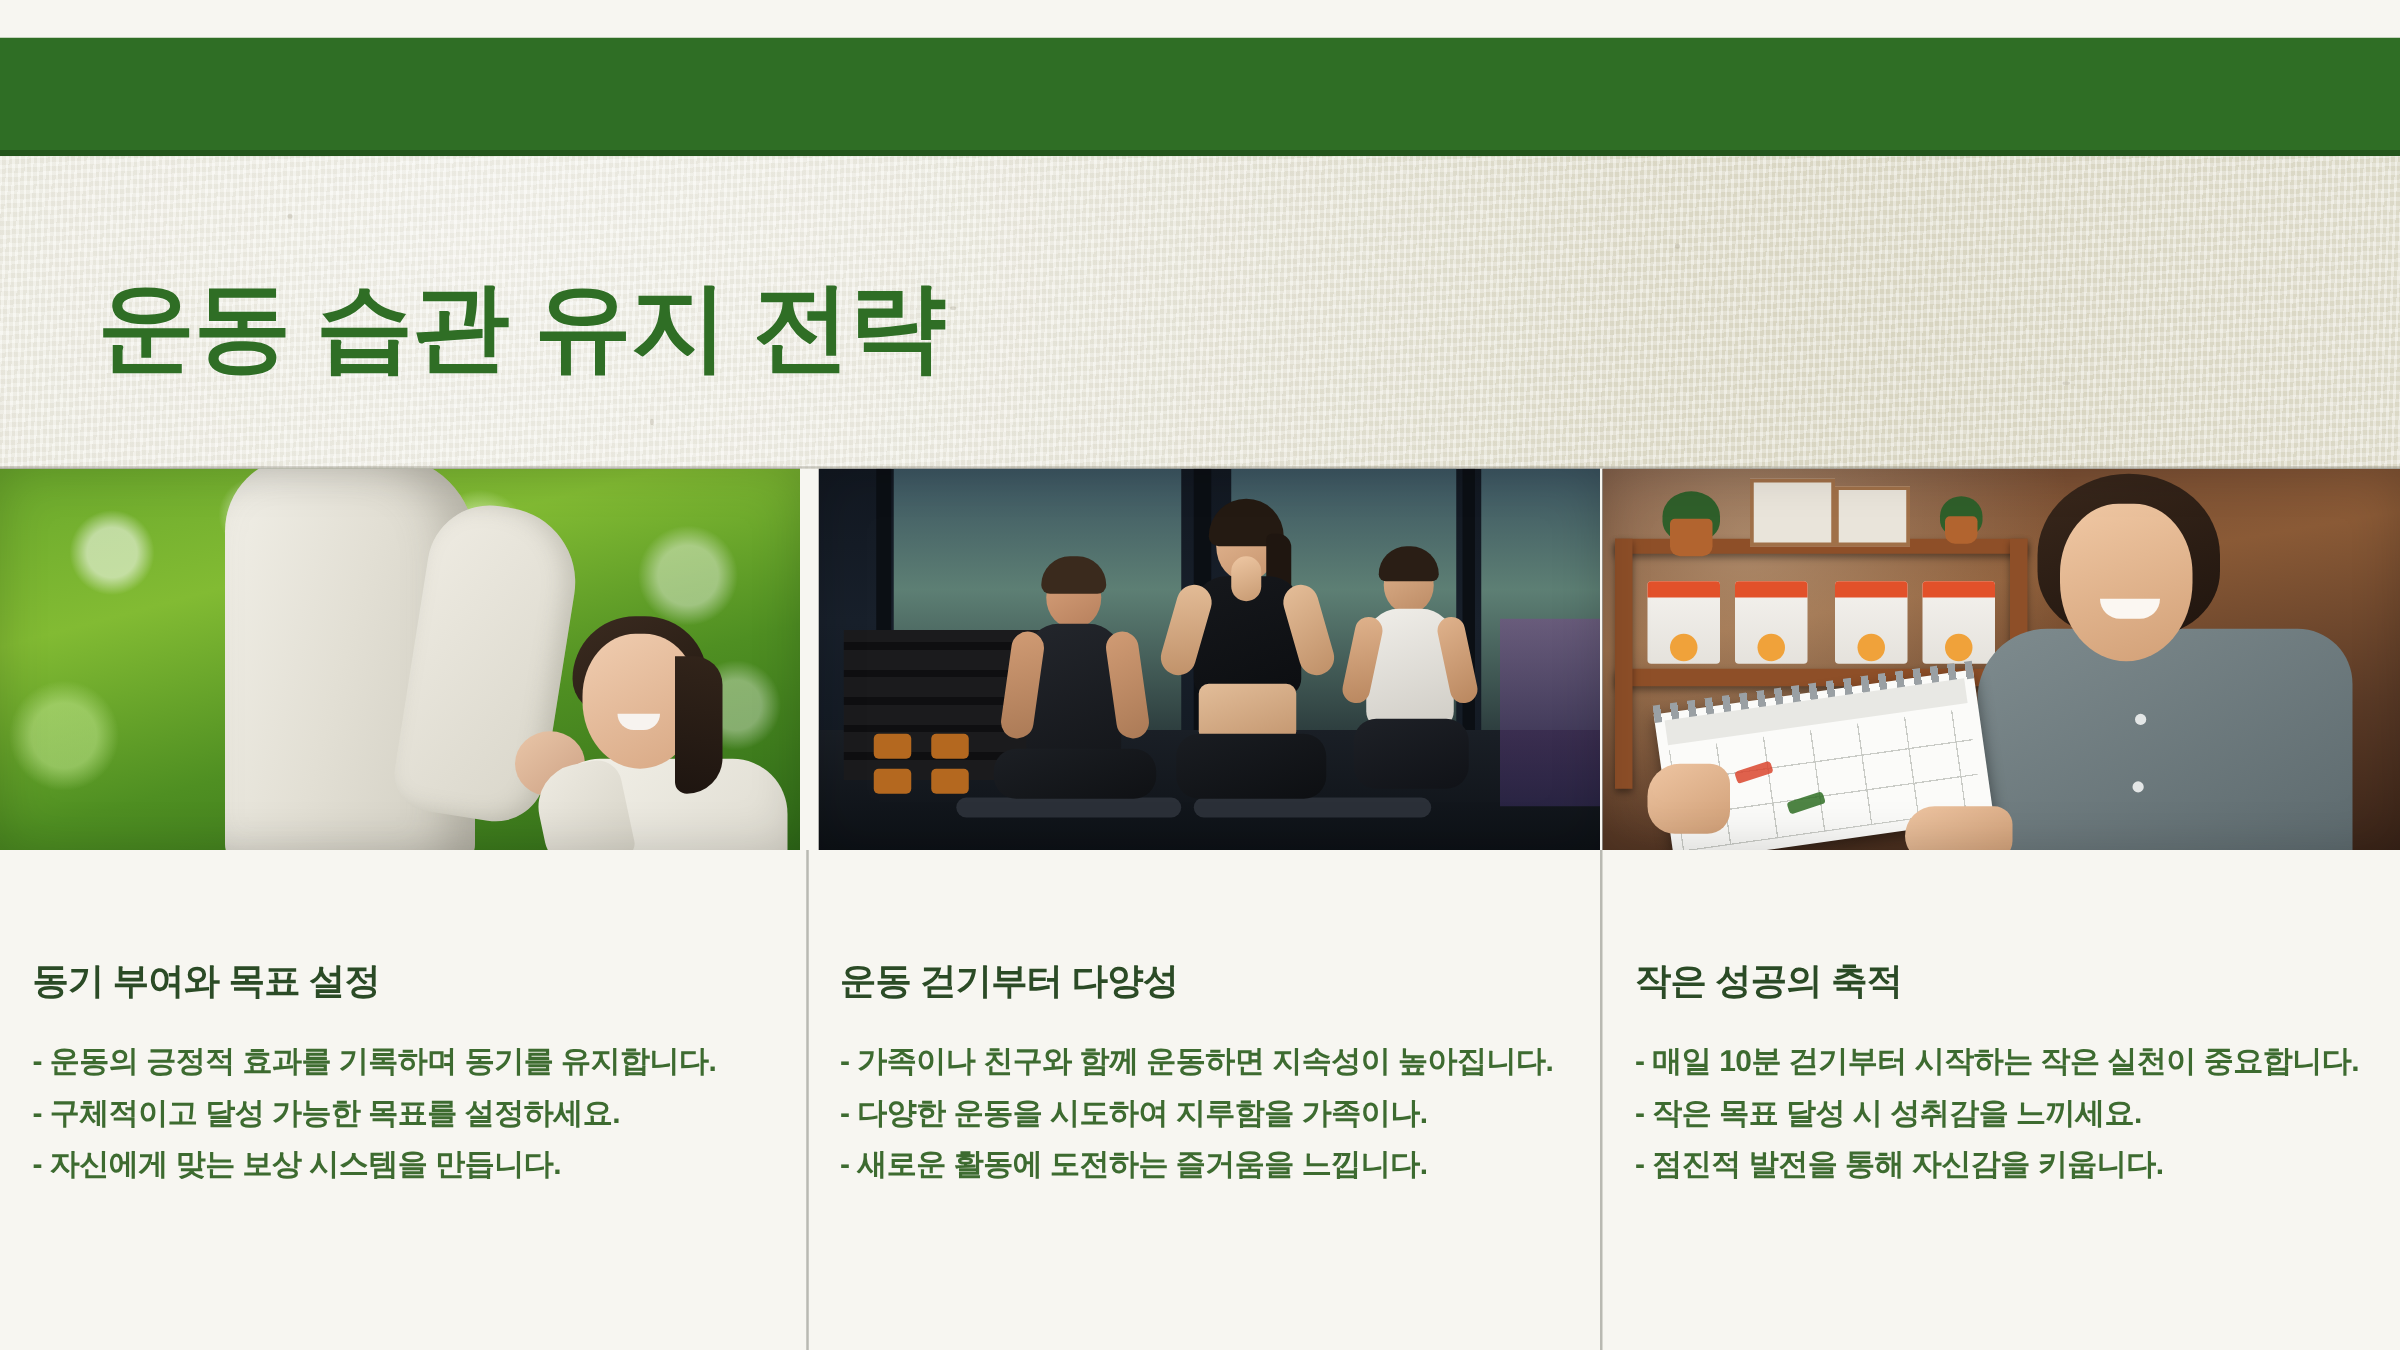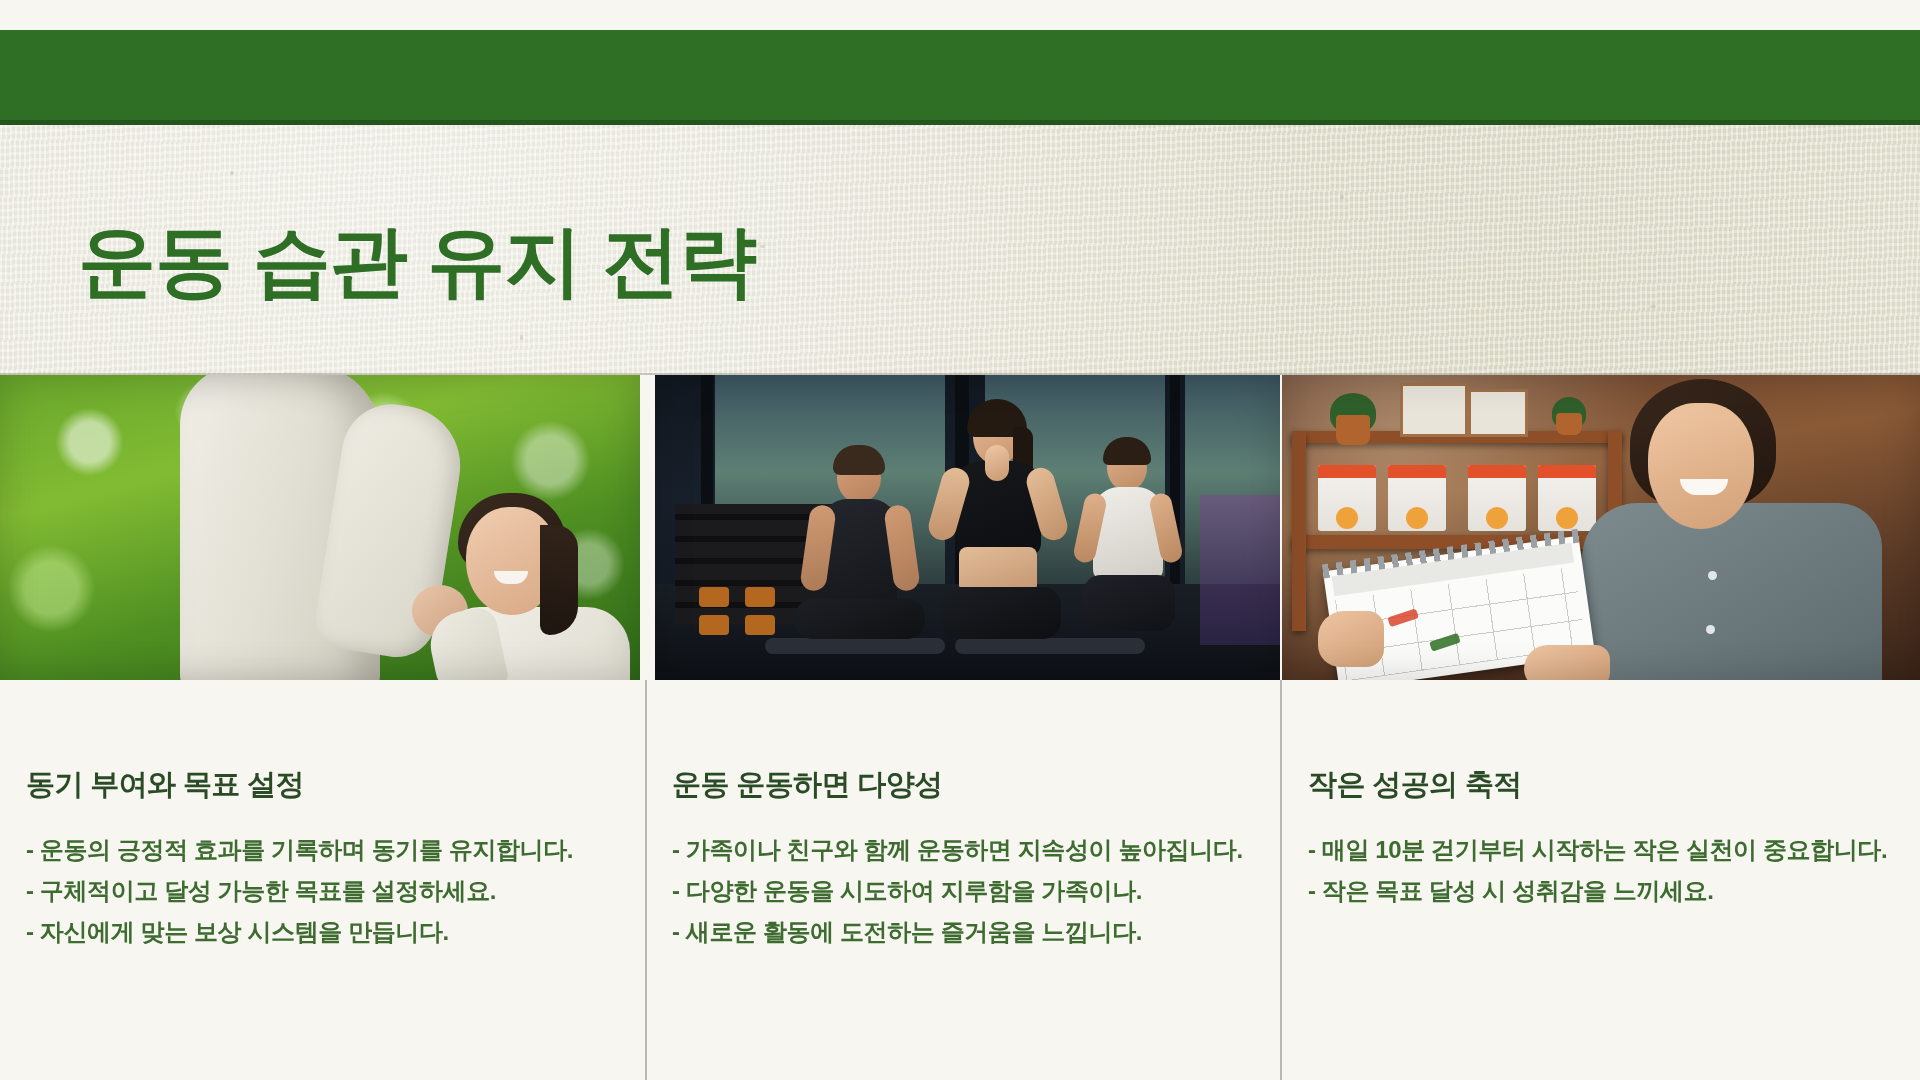--- a/index.html
+++ b/index.html
@@ -295,30 +295,31 @@
     <div class="col c1">
       <h2 class="col-title">동기 부여와 목표 설정</h2>
       <ul class="bullets">
         <li>- 운동의 긍정적 효과를 기록하며 동기를 유지합니다.</li>
         <li>- 구체적이고 달성 가능한 목표를 설정하세요.</li>
         <li>- 자신에게 맞는 보상 시스템을 만듭니다.</li>
       </ul>
     </div>
 
     <div class="col c2">
-      <h2 class="col-title">운동 운동하면 다양성</h2>
+      <h2 class="col-title">운동 걷기부터 다양성</h2>
       <ul class="bullets">
         <li>- 가족이나 친구와 함께 운동하면 지속성이 높아집니다.</li>
         <li>- 다양한 운동을 시도하여 지루함을 가족이나.</li>
         <li>- 새로운 활동에 도전하는 즐거움을 느낍니다.</li>
       </ul>
     </div>
 
     <div class="col c3">
       <h2 class="col-title">작은 성공의 축적</h2>
       <ul class="bullets">
         <li>- 매일 10분 걷기부터 시작하는 작은 실천이 중요합니다.</li>
         <li>- 작은 목표 달성 시 성취감을 느끼세요.</li>
+        <li>- 점진적 발전을 통해 자신감을 키웁니다.</li>
       </ul>
     </div>
   </div>
 
 </div>
 
 </body></html>

